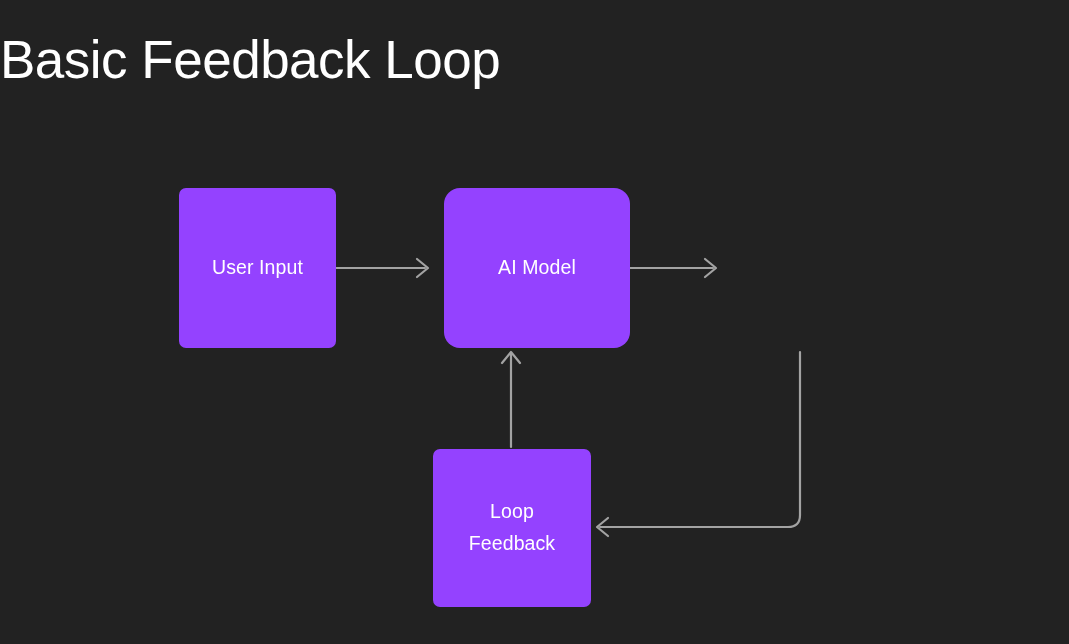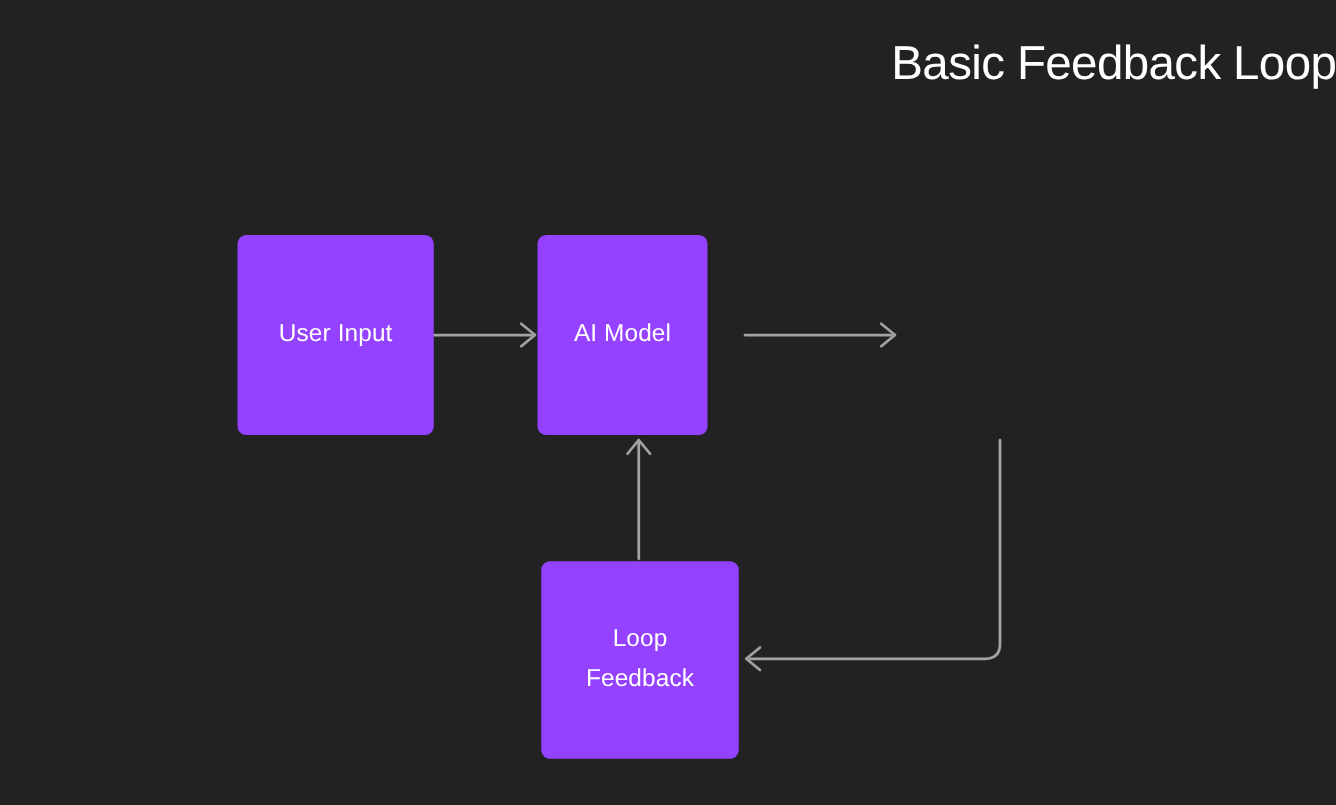--- a/index.html
+++ b/index.html
@@ -17,23 +17,23 @@
     position: relative;
     width: 1069px;
     height: 644px;
     background: #222222;
   }
   #diagram-title {
     position: absolute;
     left: 0;
     top: 30px;
     width: 1069px;
-    text-align: right;
+    text-align: left;
     color: #ffffff;
-    font-size: 38px;
+    font-size: 53px;
     font-weight: 400;
     letter-spacing: -0.5px;
     line-height: 1.15;
     white-space: nowrap;
   }
   .node {
     position: absolute;
     background: #9442ff;
     border-radius: 7px;
     display: flex;
@@ -43,22 +43,22 @@
     box-sizing: border-box;
   }
   .node-label {
     color: #ffffff;
     font-size: 19.5px;
     font-weight: 400;
     line-height: 1.62;
     white-space: pre-line;
     letter-spacing: 0.1px;
   }
-  #node-user-input  { left: 190px; top: 188px; width: 157px; height: 160px; }
-  #node-ai-model    { left: 430px; top: 188px; width: 136px; height: 160px; }
+  #node-user-input  { left: 179px; top: 188px; width: 157px; height: 160px; }
+  #node-ai-model    { left: 444px; top: 188px; width: 186px; height: 160px; border-radius: 16px; }
   #node-output      { left: 721px; top: 188px; width: 157px; height: 160px; }
   #node-user-feedback { left: 433px; top: 449px; width: 158px; height: 158px; }
   #connectors {
     position: absolute;
     left: 0;
     top: 0;
     width: 1069px;
     height: 644px;
     pointer-events: none;
   }

